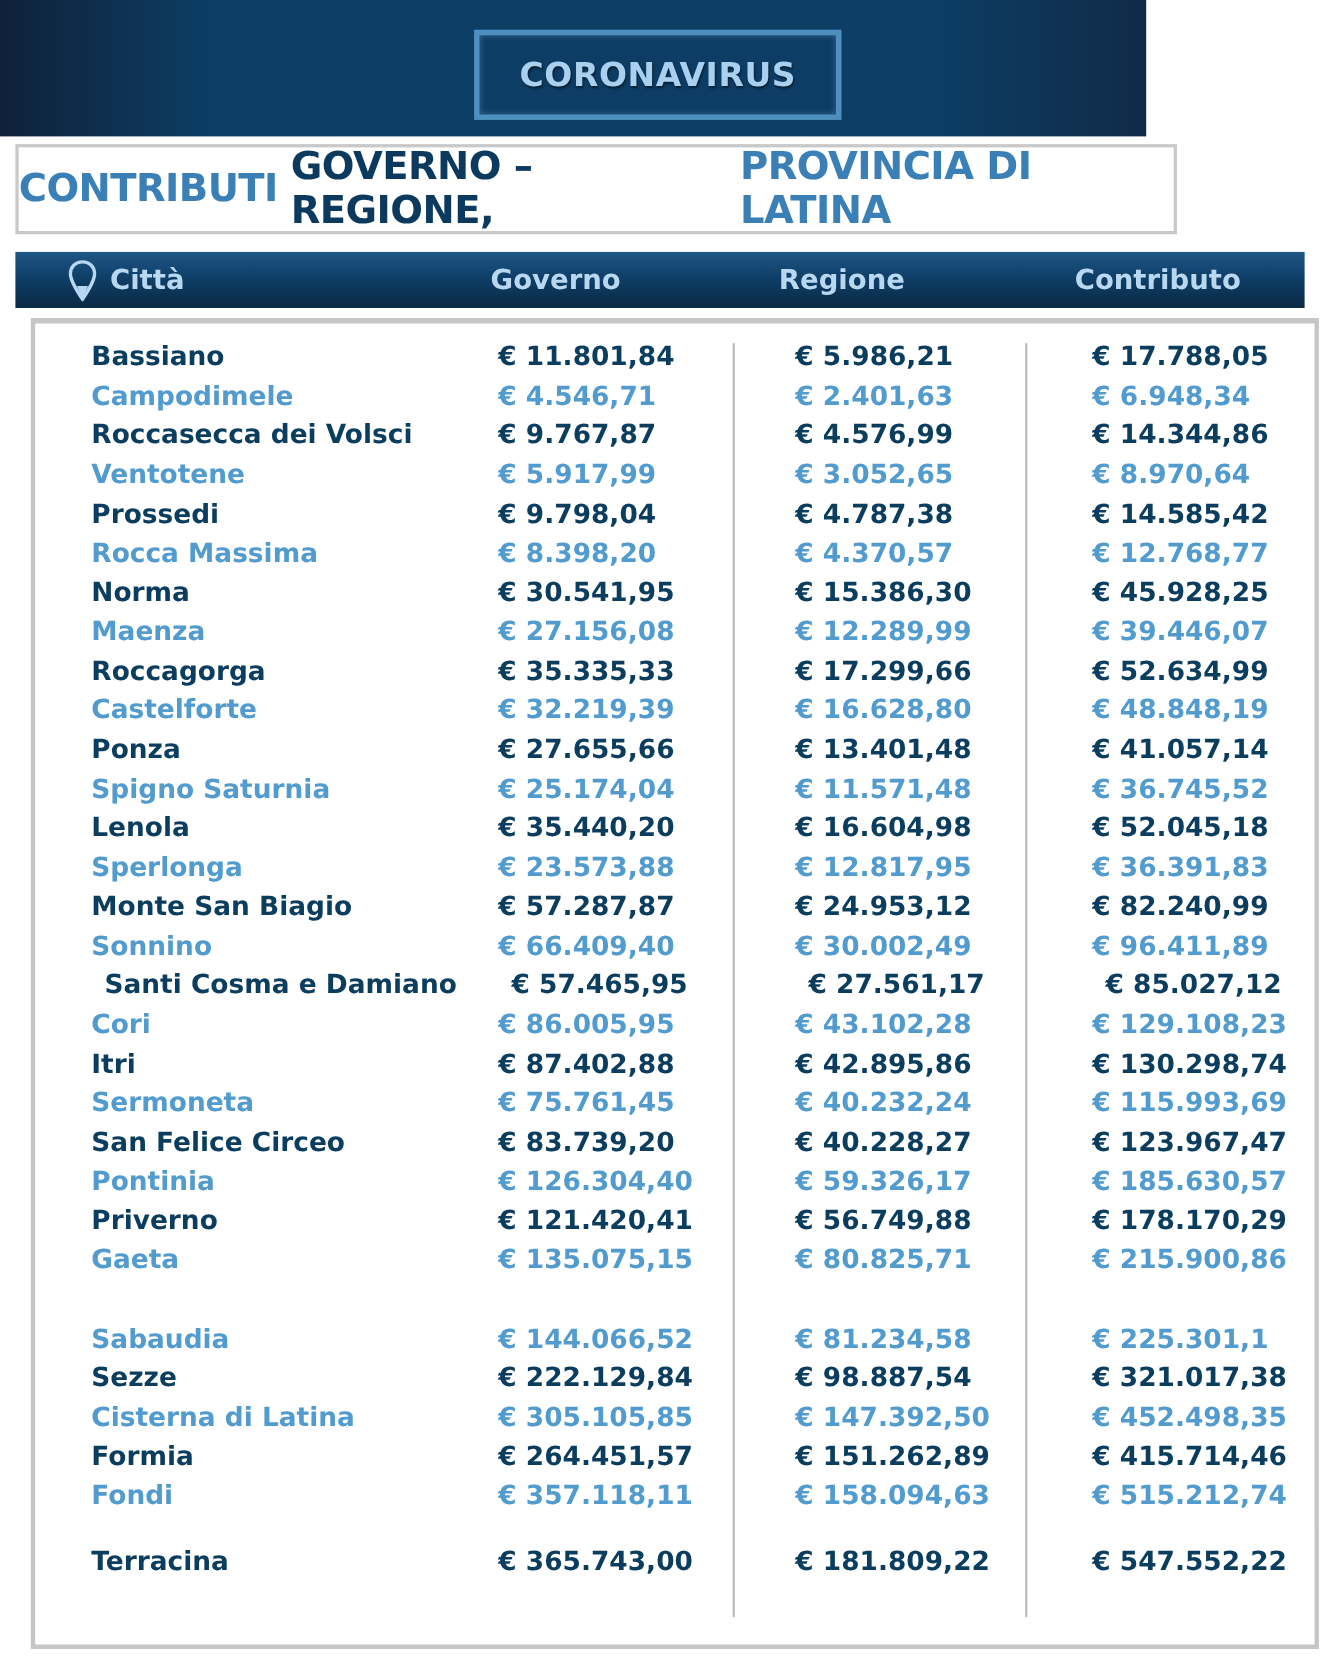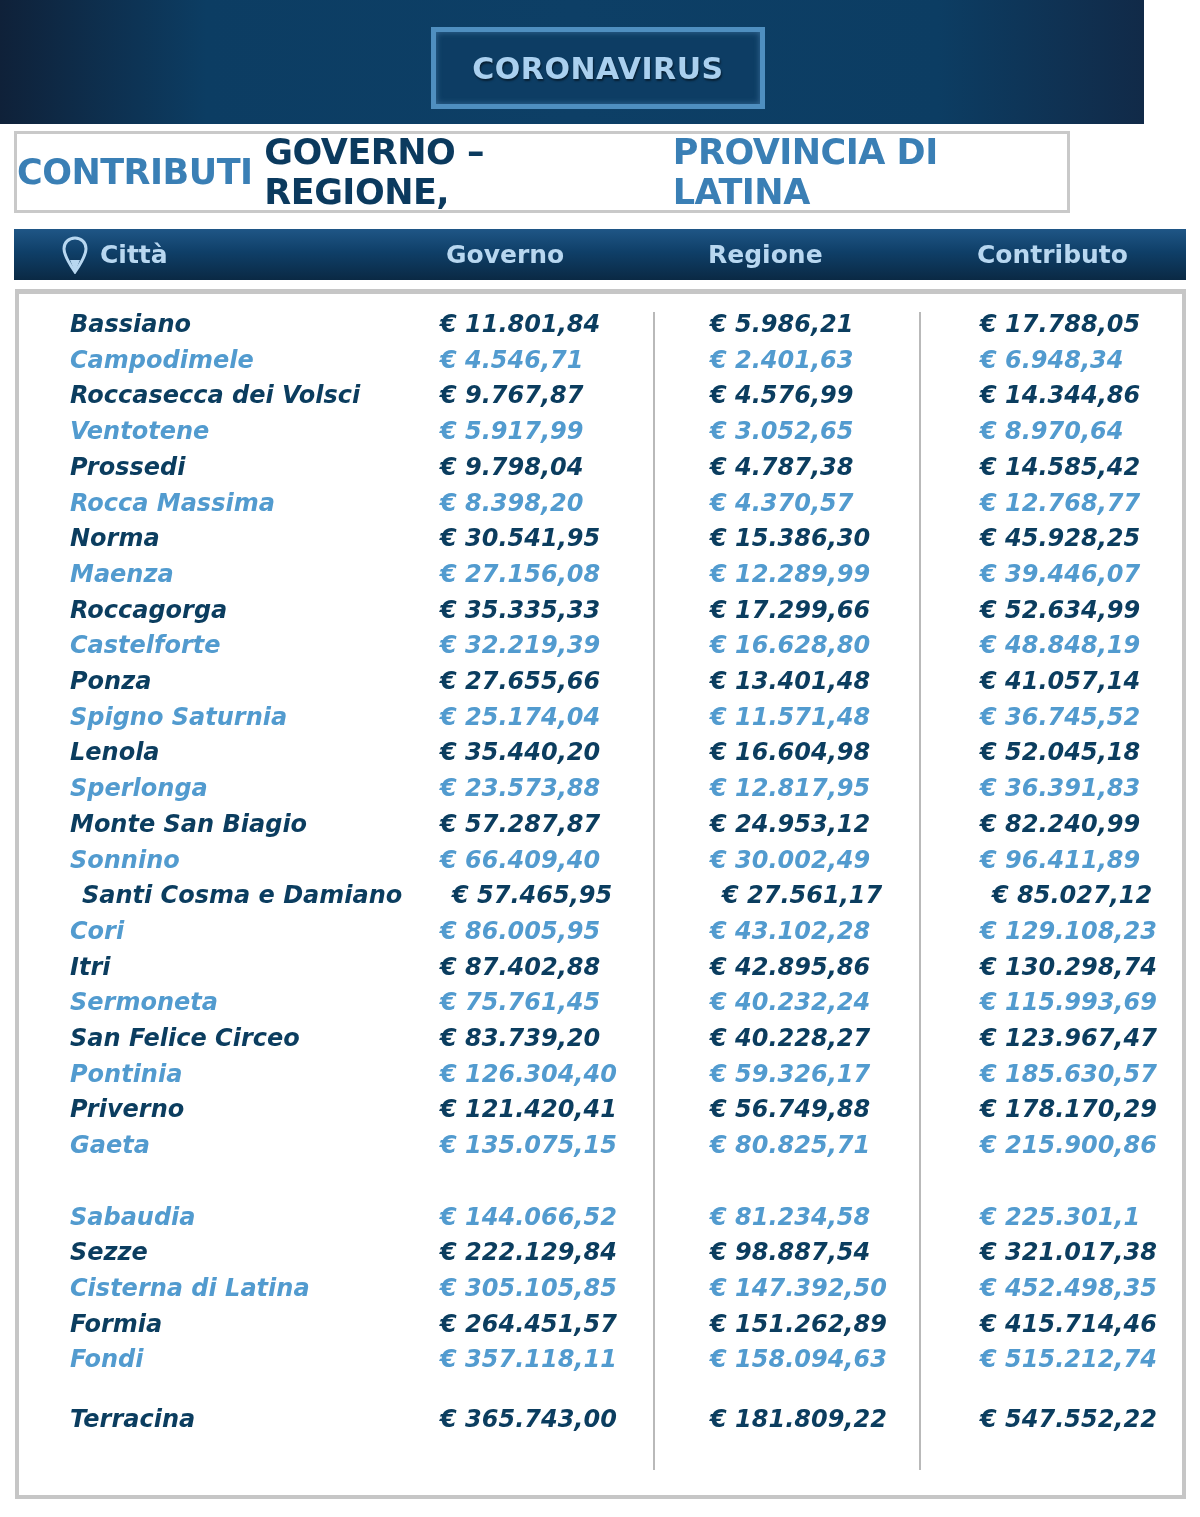--- a/index.html
+++ b/index.html
@@ -1,21 +1,21 @@
 <!DOCTYPE html>
 <html><head>
 <meta charset="utf-8">
 <style>
   html, body { margin: 0; padding: 0; }
   body {
     width: 1200px; height: 1517px; background: #ffffff; position: relative;
     font-family: "DejaVu Sans", sans-serif; overflow: hidden;
   }
   .top-banner {
-    position: absolute; left: 0; top: 0; width: 1144px; height: 124px;
+    position: absolute; left: 0; top: 0; width: 1042px; height: 124px;
     background: linear-gradient(90deg, #0f2139 0%, #0c3d63 18%, #0d3f66 50%, #0c3d63 82%, #112a48 100%);
   }
   .badge {
     position: absolute; left: 431px; top: 27px; width: 334px; height: 82px;
     box-sizing: border-box; border: 5px solid #4f8fc0;
     background: #0d3d64; box-shadow: 0 0 6px rgba(120,180,230,0.4) inset;
     display: flex; align-items: center; justify-content: center;
   }
   .badge span {
     color: #aad0ef; font-weight: bold; font-size: 30px; letter-spacing: 0.5px;
@@ -32,22 +32,22 @@
   .header-bar {
     position: absolute; left: 14px; top: 229px; width: 1172px; height: 51px;
     background: linear-gradient(180deg, #1f5686 0%, #0f3f68 45%, #0a2944 100%);
   }
   .hcell {
     position: absolute; top: 0; height: 51px; line-height: 51px;
     color: #b8d7f0; font-weight: bold; font-size: 25px;
   }
   .pin { position: absolute; left: 48px; top: 7px; width: 26px; height: 38px; }
   .table-box {
-    position: absolute; left: 15px; top: 289px; width: 1171px; height: 1210px;
-    box-sizing: border-box; border: 4px solid #c6c6c6; border-top-width: 5px; background: #fff; font-style: italic;
+    position: absolute; left: 28px; top: 289px; width: 1171px; height: 1210px;
+    box-sizing: border-box; border: 4px solid #c6c6c6; border-top-width: 5px; background: #fff;
   }
   .divider { position: absolute; width: 2px; background: #b9b9b9; top: 18px; height: 1158px; }
   .row { position: absolute; left: 0; width: 1163px; height: 35.7px; }
   .cell {
     position: absolute; top: 0; line-height: 36px; font-weight: bold; font-size: 24px; white-space: nowrap;
   }
   .row.dark .cell { color: #0b3d5f; }
   .row.light .cell { color: #529bcf; }
   .c-city { left: 51px; }
   .c-gov { left: 421px; }

